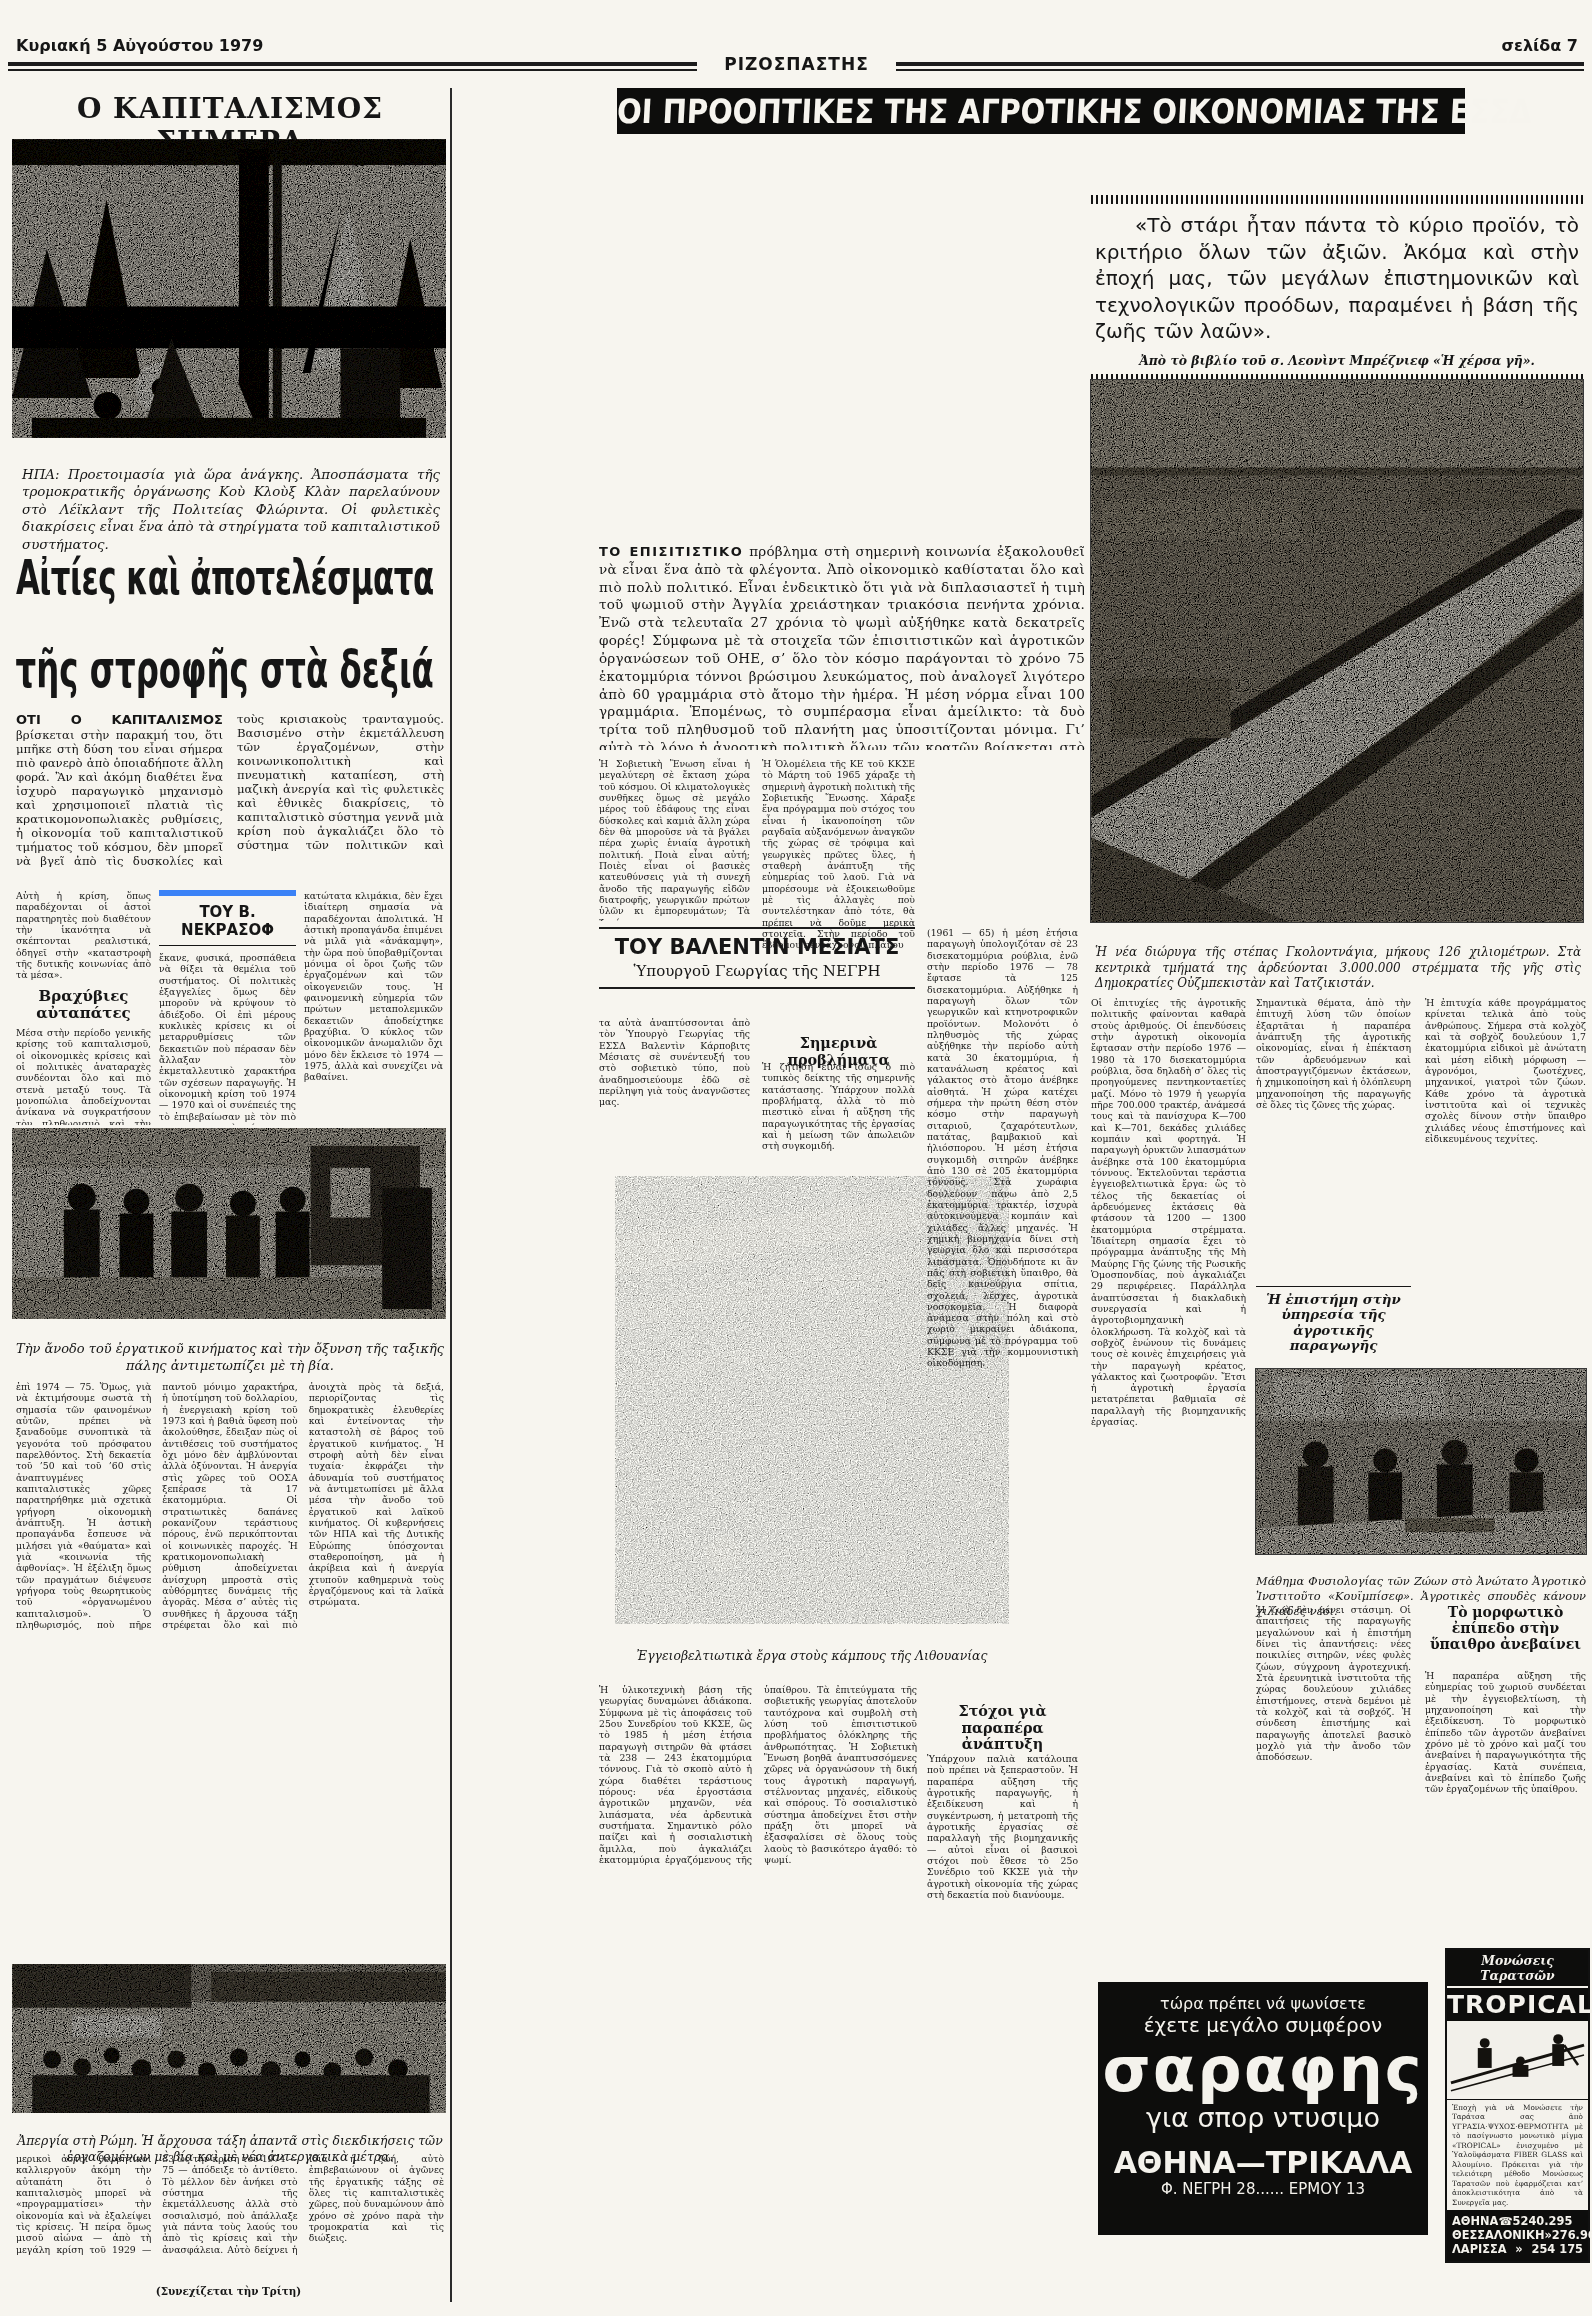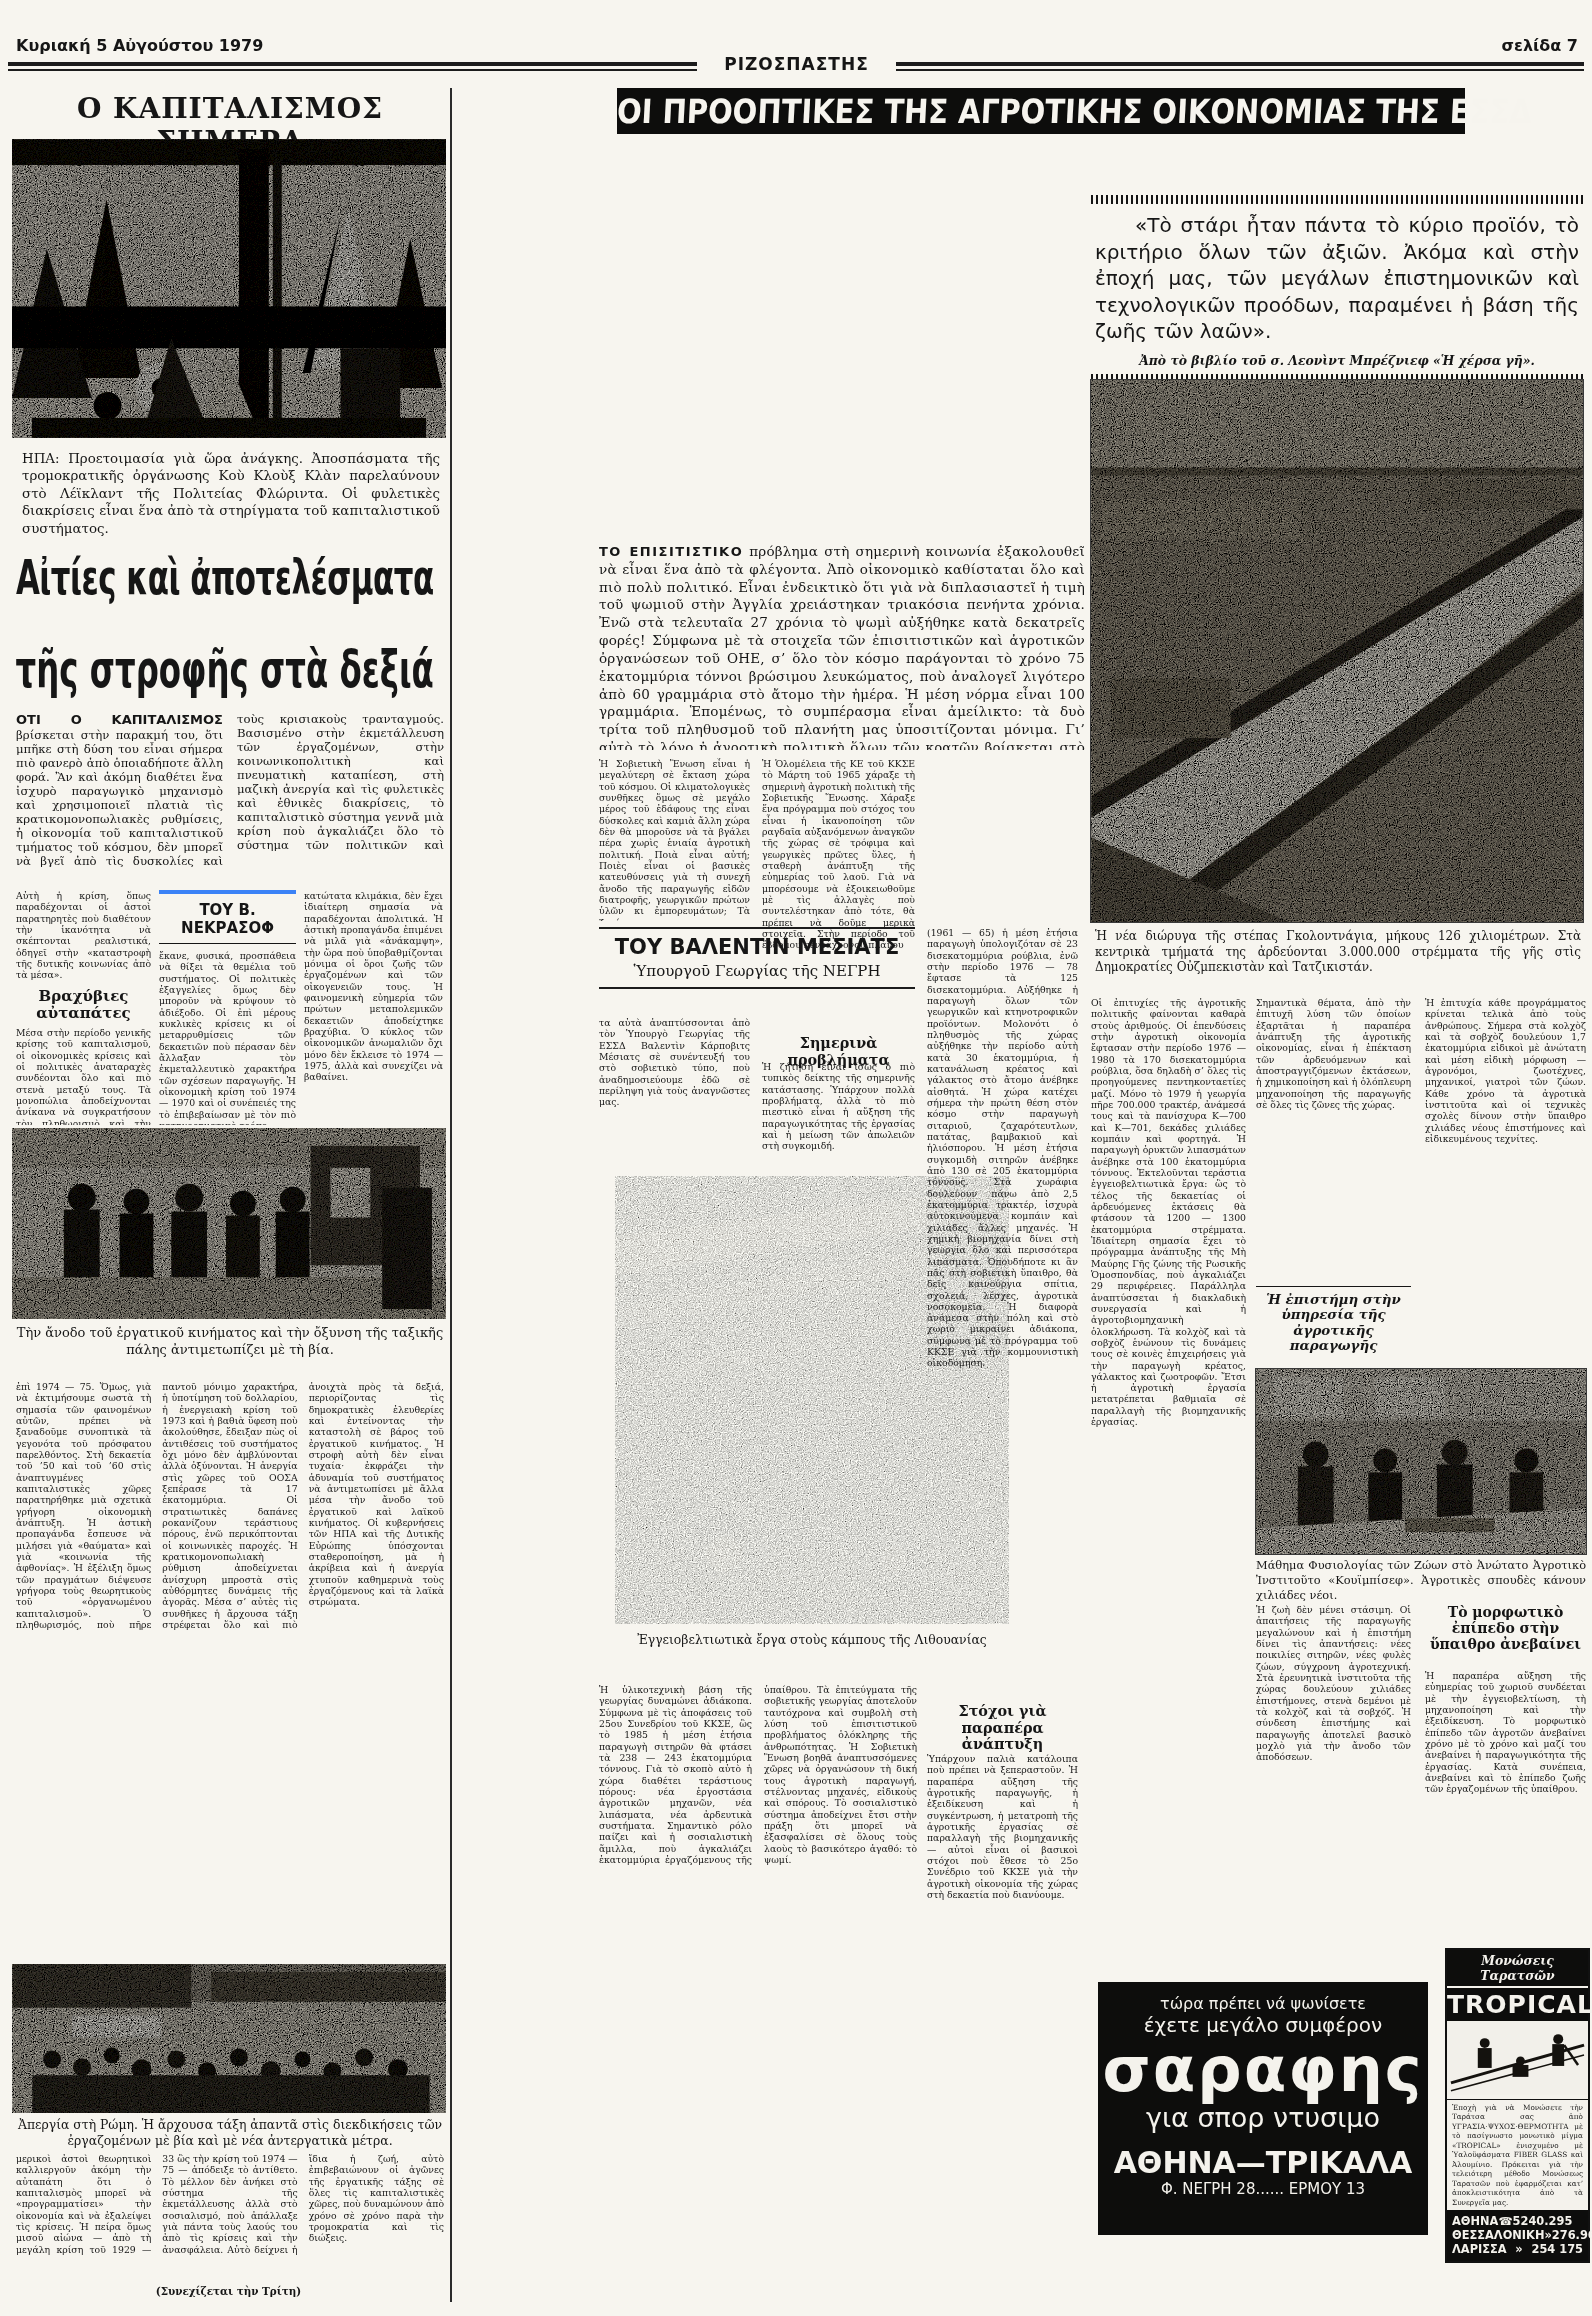--- a/index.html
+++ b/index.html
@@ -8,21 +8,21 @@
   .abs{position:absolute;}
   .just{text-align:justify;}
   .ctr{text-align:center;}
   .it{font-style:italic;}
   .b{font-weight:bold;}
   .sans{font-family:"DejaVu Sans",sans-serif;}
   .clip{overflow:hidden;}
   .small{font-size:9.3px;line-height:1.22;}
   .cols2{column-count:2;column-gap:12px;}
   .cols3{column-count:3;column-gap:11px;}
-  .caption{line-height:1.3;}
+  .caption{font-style:italic;line-height:1.3;margin-top:16px;}
   .hl{font-family:"DejaVu Sans",sans-serif;font-weight:bold;display:inline-block;transform-origin:top center;white-space:nowrap;}
   .hlL{transform-origin:top left;}
   .rule{background:#1c1c1c;}
   .hatch{height:9px;background:repeating-linear-gradient(90deg,#141414 0 2px,transparent 2px 5px);}
   .subhead{font-weight:bold;text-align:center;line-height:1.15;}
   .photo{display:block;}
   .phframe{outline:1px solid #3a3a3a;}
   .adblack{background:#0d0d0c;color:#f4f2ec;}
   .vline{width:2px;background:#2b2b2b;}
 </style>
@@ -90,21 +90,21 @@
     <span class="b sans" style="font-size:13px">ΟΤΙ Ο ΚΑΠΙΤΑΛΙΣΜΟΣ</span><span> βρίσκεται στὴν παρακμή του, ὅτι μπῆκε στὴ δύση του εἶναι σήμερα πιὸ φανερὸ ἀπὸ ὁποιαδήποτε ἄλλη φορά. Ἂν καὶ ἀκόμη διαθέτει ἕνα ἰσχυρὸ παραγωγικὸ μηχανισμὸ καὶ χρησιμοποιεῖ πλατιὰ τὶς κρατικομονοπωλιακὲς ρυθμίσεις, ἡ οἰκονομία τοῦ καπιταλιστικοῦ τμήματος τοῦ κόσμου, δὲν μπορεῖ νὰ βγεῖ ἀπὸ τὶς δυσκολίες</span>
     <span>καὶ τοὺς κρισιακοὺς τρανταγμούς. Βασισμένο στὴν ἐκμετάλλευση τῶν ἐργαζομένων, στὴν κοινωνικοπολιτικὴ καὶ πνευματικὴ καταπίεση, στὴ μαζικὴ ἀνεργία καὶ τὶς φυλετικὲς καὶ ἐθνικὲς διακρίσεις, τὸ καπιταλιστικὸ σύστημα γεννᾶ μιὰ κρίση ποὺ ἀγκαλιάζει ὅλο τὸ σύστημα τῶν πολιτικῶν καὶ κοινωνικῶν σχέσεων στὶς ὁποῖες στηρίζεται.</span>
   </div>
 
   <div class="abs small just clip" style="left:16px;top:890px;width:135px;height:235px">
     <div>Αὐτὴ ἡ κρίση, ὅπως παραδέχονται οἱ ἀστοὶ παρατηρητὲς ποὺ διαθέτουν τὴν ἱκανότητα νὰ σκέπτονται ρεαλιστικά, ὁδηγεῖ στὴν «καταστροφὴ τῆς δυτικῆς κοινωνίας ἀπὸ τὰ μέσα».</div>
     <div class="subhead" style="font-size:15px;margin:7px 0 5px">Βραχύβιες αὐταπάτες</div>
     <div>Μέσα στὴν περίοδο γενικῆς κρίσης τοῦ καπιταλισμοῦ, οἱ οἰκονομικὲς κρίσεις καὶ οἱ πολιτικὲς ἀναταραχὲς συνδέονται ὅλο καὶ πιὸ στενὰ μεταξύ τους. Τὰ μονοπώλια ἀποδείχνονται ἀνίκανα νὰ συγκρατήσουν τὸν πληθωρισμὸ καὶ τὴν ἀνεργία ποὺ πλήττει ἑκατομμύρια ἐργαζόμενους σὲ ὅλες τὶς χῶρες τῆς Δύσης.</div>
   </div>
   <div class="abs clip" style="left:159px;top:890px;width:137px;height:235px">
-    <div style="border-top:4px solid #3b82f6;border-bottom:1px solid #151515;padding:7px 0 6px;margin-bottom:6px">
+    <div style="border-top:6px solid #3b82f6;border-bottom:1px solid #151515;padding:7px 0 6px;margin-bottom:6px">
       <div class="sans b ctr" style="font-size:15px">ΤΟΥ Β. ΝΕΚΡΑΣΟΦ</div>
     </div>
     <div class="small just">
       <span>ἔκανε, φυσικά, προσπάθεια νὰ θίξει τὰ θεμέλια τοῦ συστήματος. Οἱ πολιτικὲς ἐξαγγελίες ὅμως δὲν μποροῦν νὰ κρύψουν τὸ ἀδιέξοδο.</span>
       <span>Οἱ ἐπὶ μέρους κυκλικὲς κρίσεις κι οἱ μεταρρυθμίσεις τῶν δεκαετιῶν ποὺ πέρασαν δὲν ἄλλαξαν τὸν ἐκμεταλλευτικὸ χαρακτήρα τῶν σχέσεων παραγωγῆς. Ἡ οἰκονομικὴ κρίση τοῦ 1974 — 1970 καὶ οἱ συνέπειές της τὸ ἐπιβεβαίωσαν μὲ τὸν πιὸ κατηγορηματικὸ τρόπο.</span>
     </div>
   </div>
   <div class="abs small just clip" style="left:304px;top:890px;width:139px;height:235px">
     <span>κατώτατα κλιμάκια, δὲν ἔχει ἰδιαίτερη σημασία νὰ παραδέχονται ἀπολιτικά. Ἡ ἀστικὴ προπαγάνδα ἐπιμένει νὰ μιλᾶ γιὰ «ἀνάκαμψη», τὴν ὥρα ποὺ ὑποβαθμίζονται μόνιμα οἱ ὅροι ζωῆς τῶν ἐργαζομένων καὶ τῶν οἰκογενειῶν τους.</span>
     <span>Ἡ φαινομενικὴ εὐημερία τῶν πρώτων μεταπολεμικῶν δεκαετιῶν ἀποδείχτηκε βραχύβια. Ὁ κύκλος τῶν οἰκονομικῶν ἀνωμαλιῶν ὄχι μόνο δὲν ἔκλεισε τὸ 1974 — 1975, ἀλλὰ καὶ συνεχίζει νὰ βαθαίνει.</span>

